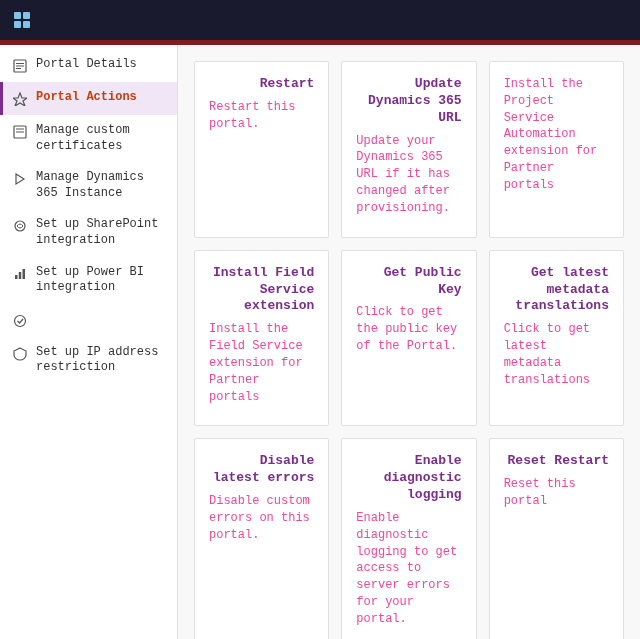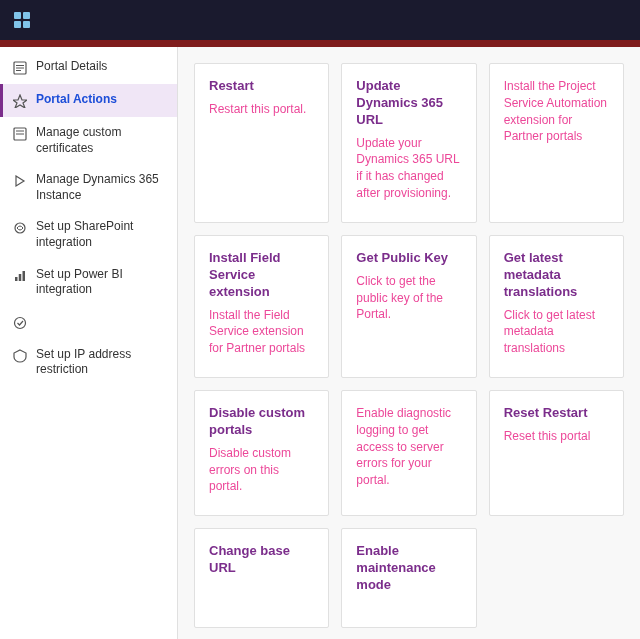--- a/index.html
+++ b/index.html
@@ -18,21 +18,22 @@
     .topbar-logo {
       width: 20px; height: 20px; margin-right: 10px;
     }
     .topbar-title { font-size: 13px; font-weight: 600; color: #fff; }
 
     
     .main-layout {
       display: flex;
       flex: 1;
       overflow: hidden;
-      border-top: 7px solid #7f1d1d;
+      border-top: 5px solid #7f1d1d;
+      font-family: Liberation Mono, monospace;
     }
 
     
     .sidebar {
       width: 178px;
       background: #fff;
       border-right: 1px solid #e0e0e0;
       overflow-y: auto;
       flex-shrink: 0;
       padding-top: 4px;
@@ -45,21 +46,21 @@
       color: #333;
       font-size: 12px;
       line-height: 1.3;
       position: relative;
     }
     .sidebar-item.active {
       background: #f0e6f6;
       border-left: 3px solid #7b2d8b;
       padding-left: 9px;
     }
-    .sidebar-item.active .sidebar-label { color: #1d4ed8; font-weight: 600; }
+    .sidebar-item.active .sidebar-label { color: #c2410c; font-weight: 600; }
     .sidebar-icon {
       width: 16px; height: 16px; margin-right: 8px; margin-top: 1px; flex-shrink: 0;
       display: flex; align-items: center; justify-content: center; font-size: 12px; color: #555;
     }
     .sidebar-label { flex: 1; }
 
     
     .content {
       flex: 1;
       overflow-y: auto;
@@ -80,20 +81,21 @@
       padding: 14px 14px 20px 14px;
       cursor: pointer;
       min-height: 100px;
     }
     .card-title {
       color: #7b2d8b;
       font-size: 13px;
       font-weight: 600;
       margin-bottom: 6px;
       line-height: 1.3;
+      text-align: right;
     }
     .card-desc {
       color: #ec4899;
       font-size: 12px;
       line-height: 1.4;
     }
 
     
     ::-webkit-scrollbar { width: 6px; }
     ::-webkit-scrollbar-track { background: #f1f1f1; }
@@ -210,24 +212,25 @@
         </div>
         <div class="card">
           <div class="card-title">Get Public Key</div>
           <div class="card-desc">Click to get the public key of the Portal.</div>
         </div>
         <div class="card">
           <div class="card-title">Get latest metadata translations</div>
           <div class="card-desc">Click to get latest metadata translations</div>
         </div>
         <div class="card">
-          <div class="card-title">Disable custom portals</div>
+          <div class="card-title">Disable latest errors</div>
           <div class="card-desc">Disable custom errors on this portal.</div>
         </div>
         <div class="card">
+          <div class="card-title">Enable diagnostic logging</div>
           <div class="card-desc">Enable diagnostic logging to get access to server errors for your portal.</div>
         </div>
         <div class="card">
           <div class="card-title">Reset Restart</div>
           <div class="card-desc">Reset this portal</div>
         </div>
         <div class="card">
           <div class="card-title">Change base URL</div>
         </div>
         <div class="card">

